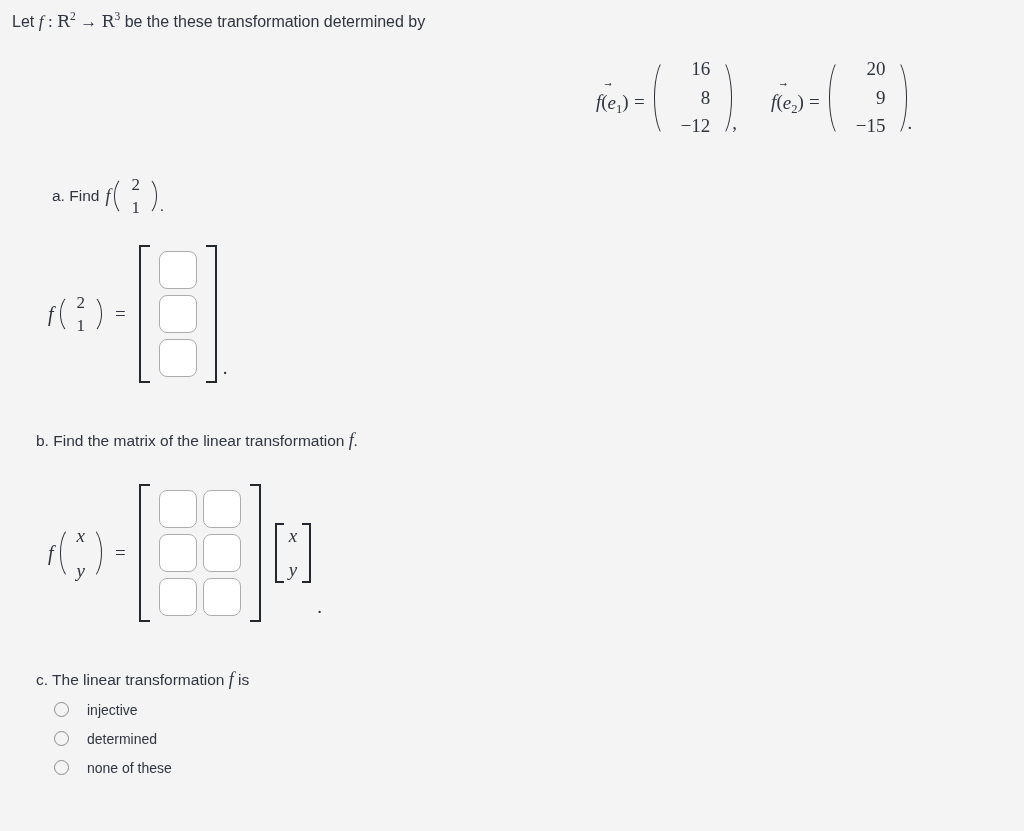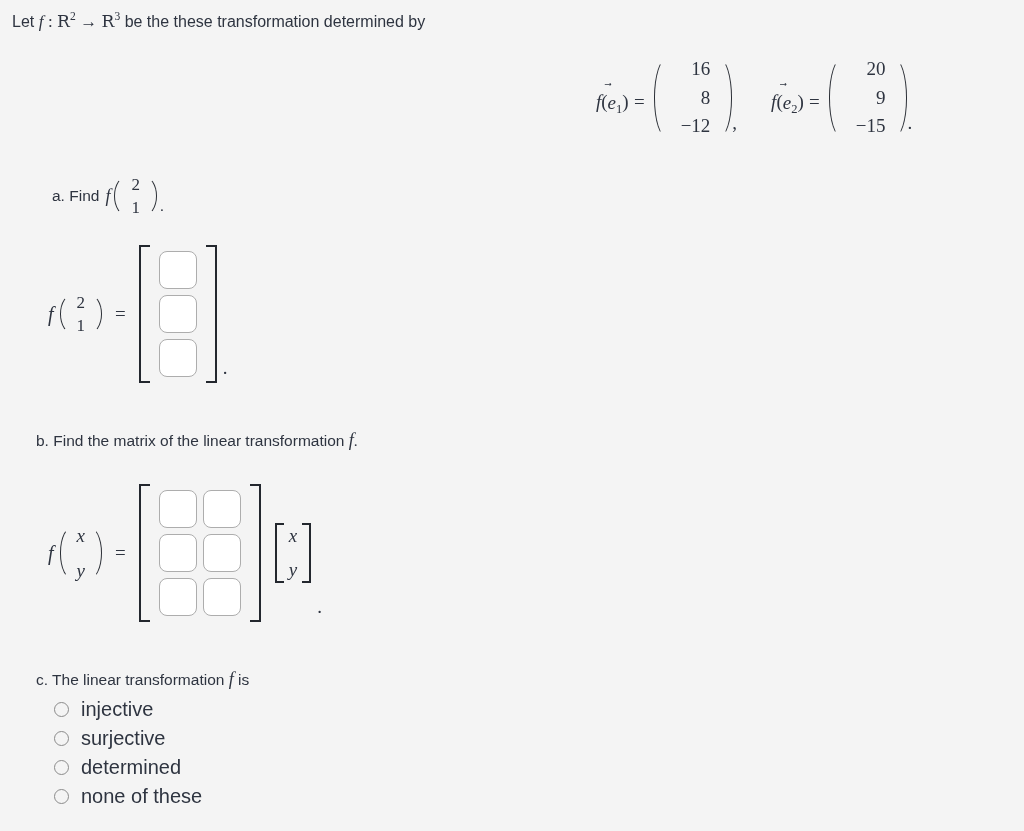--- a/index.html
+++ b/index.html
@@ -269,22 +269,22 @@
   .radio {
     width: 15px;
     height: 15px;
     border: 1.6px solid #8b8b8b;
     border-radius: 50%;
     background: #f4f4f4;
     box-sizing: border-box;
     flex: 0 0 auto;
   }
   .opt-label {
-    margin-left: 12px;
-    font-size: 20px;
+    margin-left: 18px;
+    font-size: 14px;
     color: #2e3440;
     white-space: nowrap;
   }
 </style>
 </head>
 <body>
 
 <div id="intro-line">
   <span>Let</span>
   <span class="mi">f</span>
@@ -419,24 +419,20 @@
   <span>is</span>
 </div>
 
 <div id="part-c-options">
 
   <div class="opt-row">
     <span class="radio"></span>
     <span class="opt-label">injective</span>
   </div>
 
-  <div class="opt-row">
-    <span class="radio"></span>
-    <span class="opt-label">surjective</span>
-  </div>
 
   <div class="opt-row">
     <span class="radio"></span>
     <span class="opt-label">determined</span>
   </div>
 
   <div class="opt-row">
     <span class="radio"></span>
     <span class="opt-label">none of these</span>
   </div>

